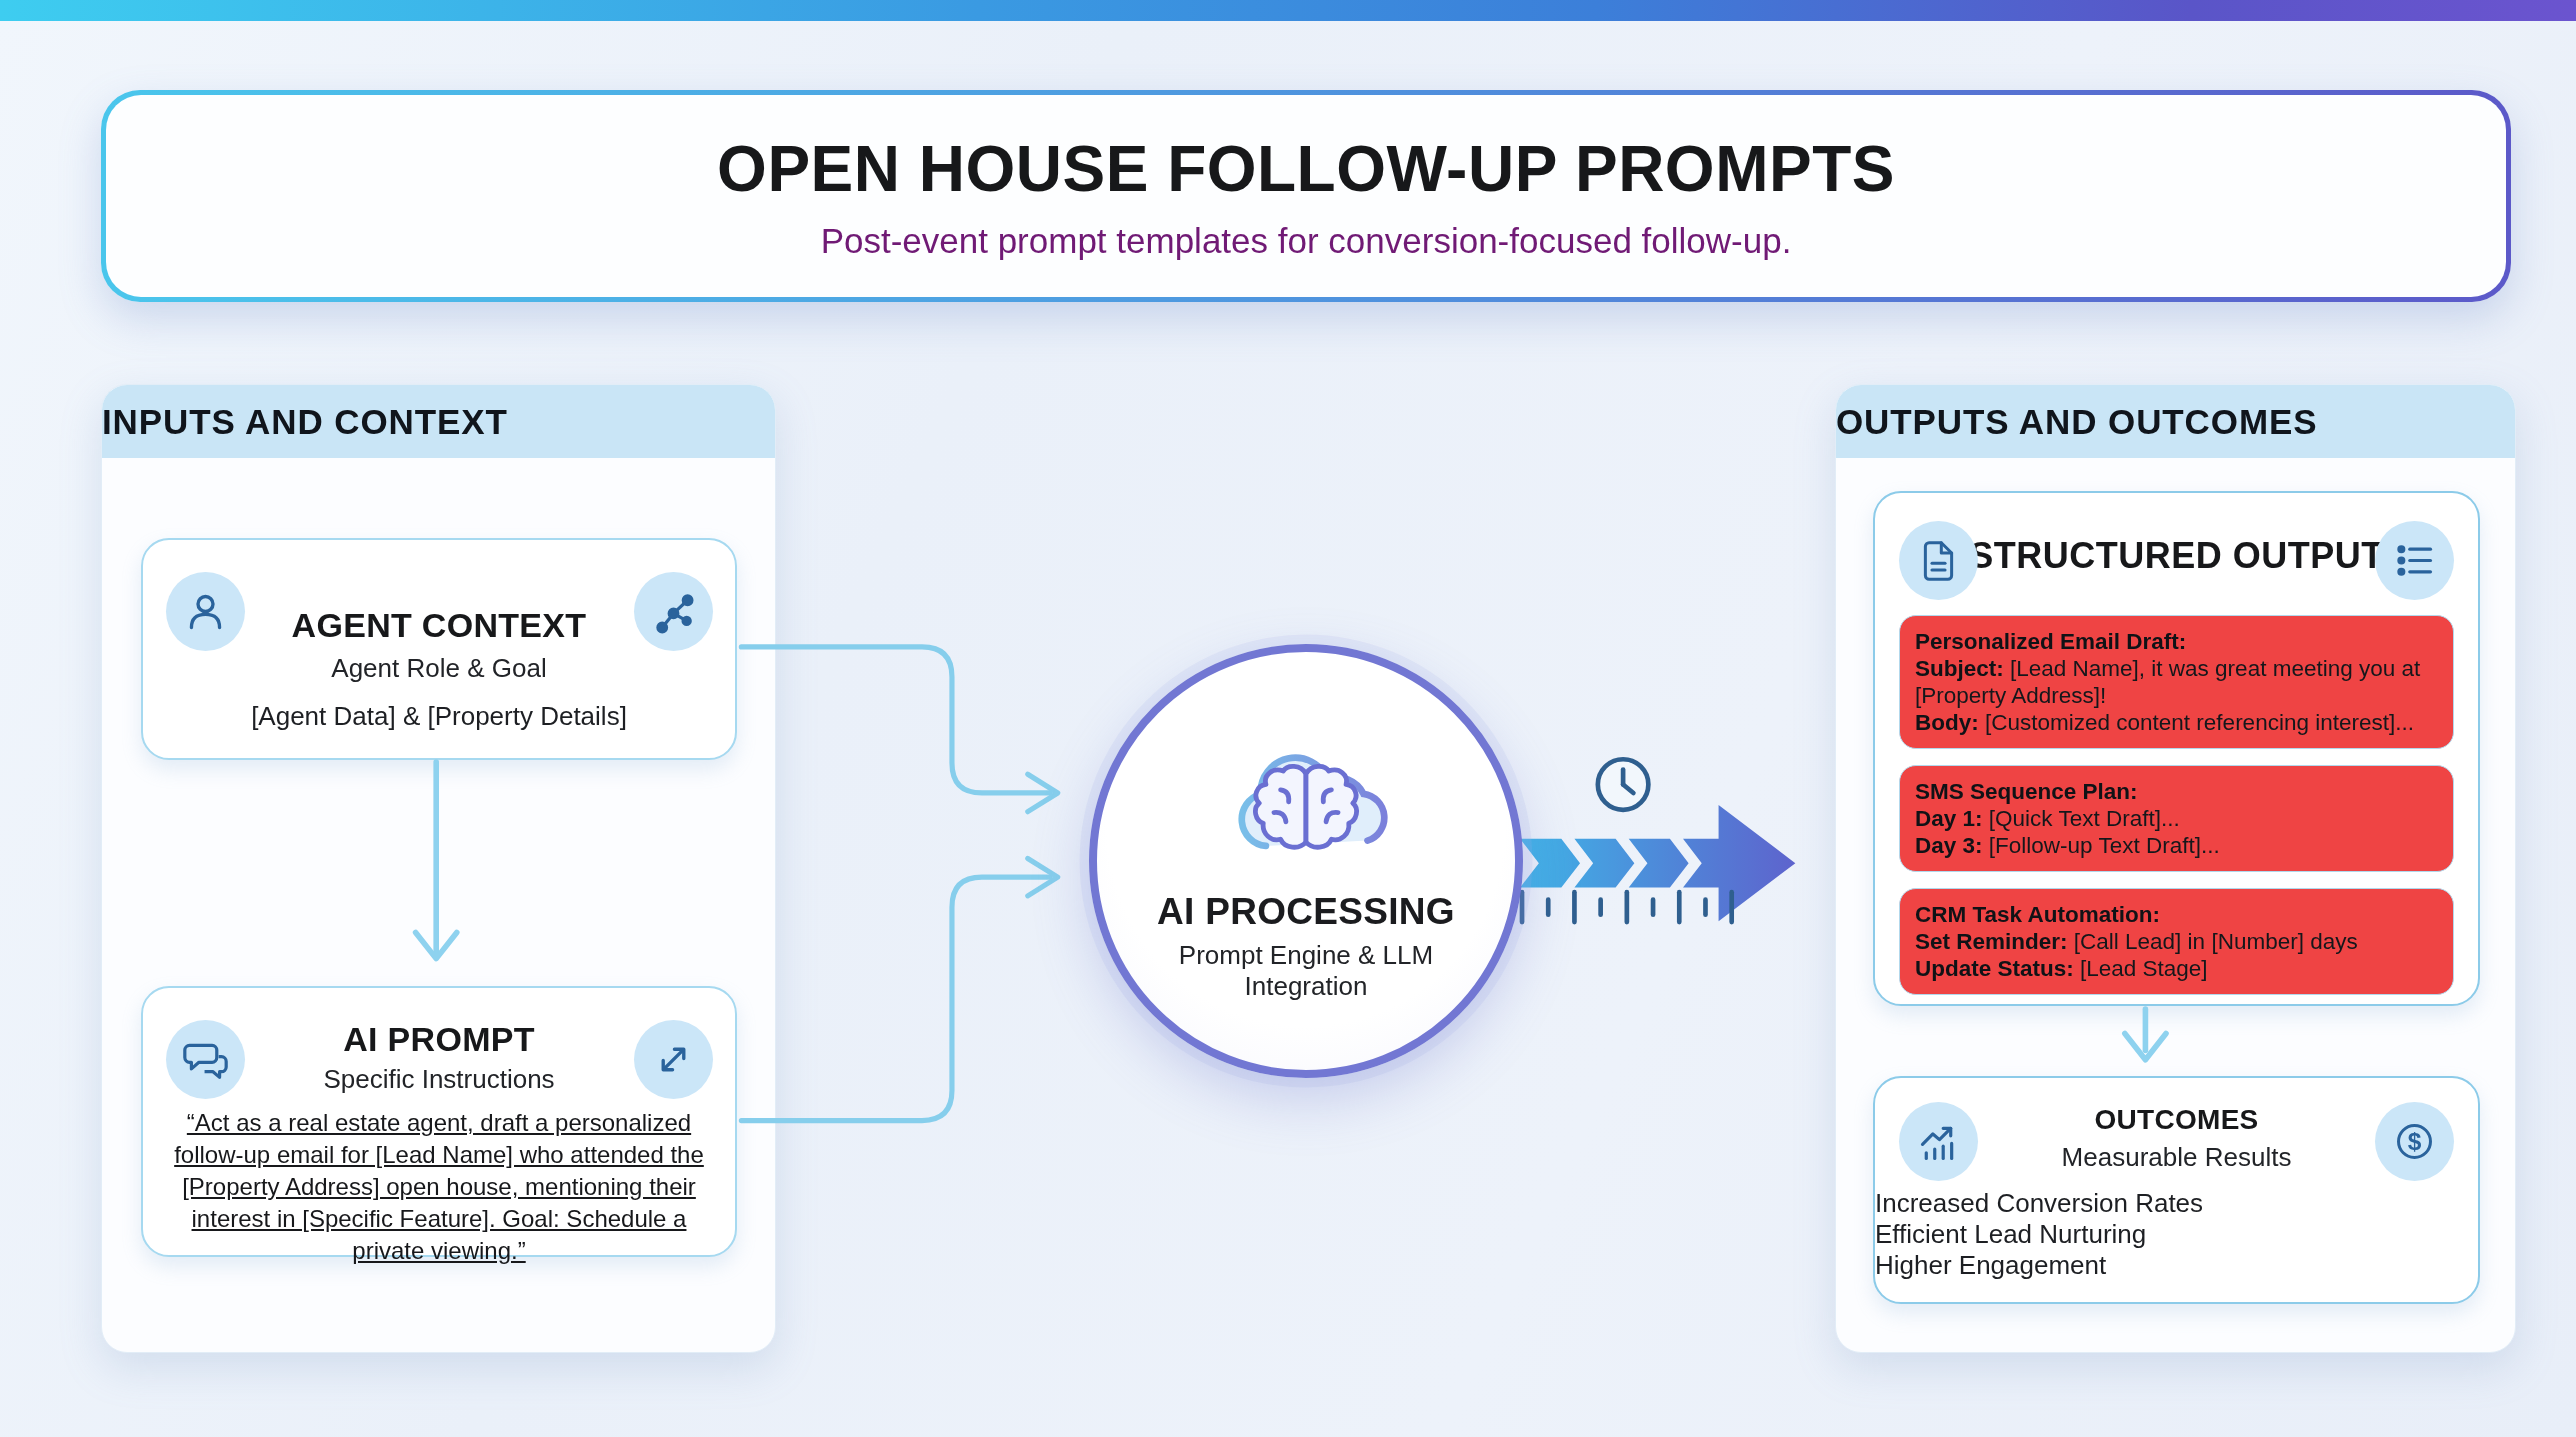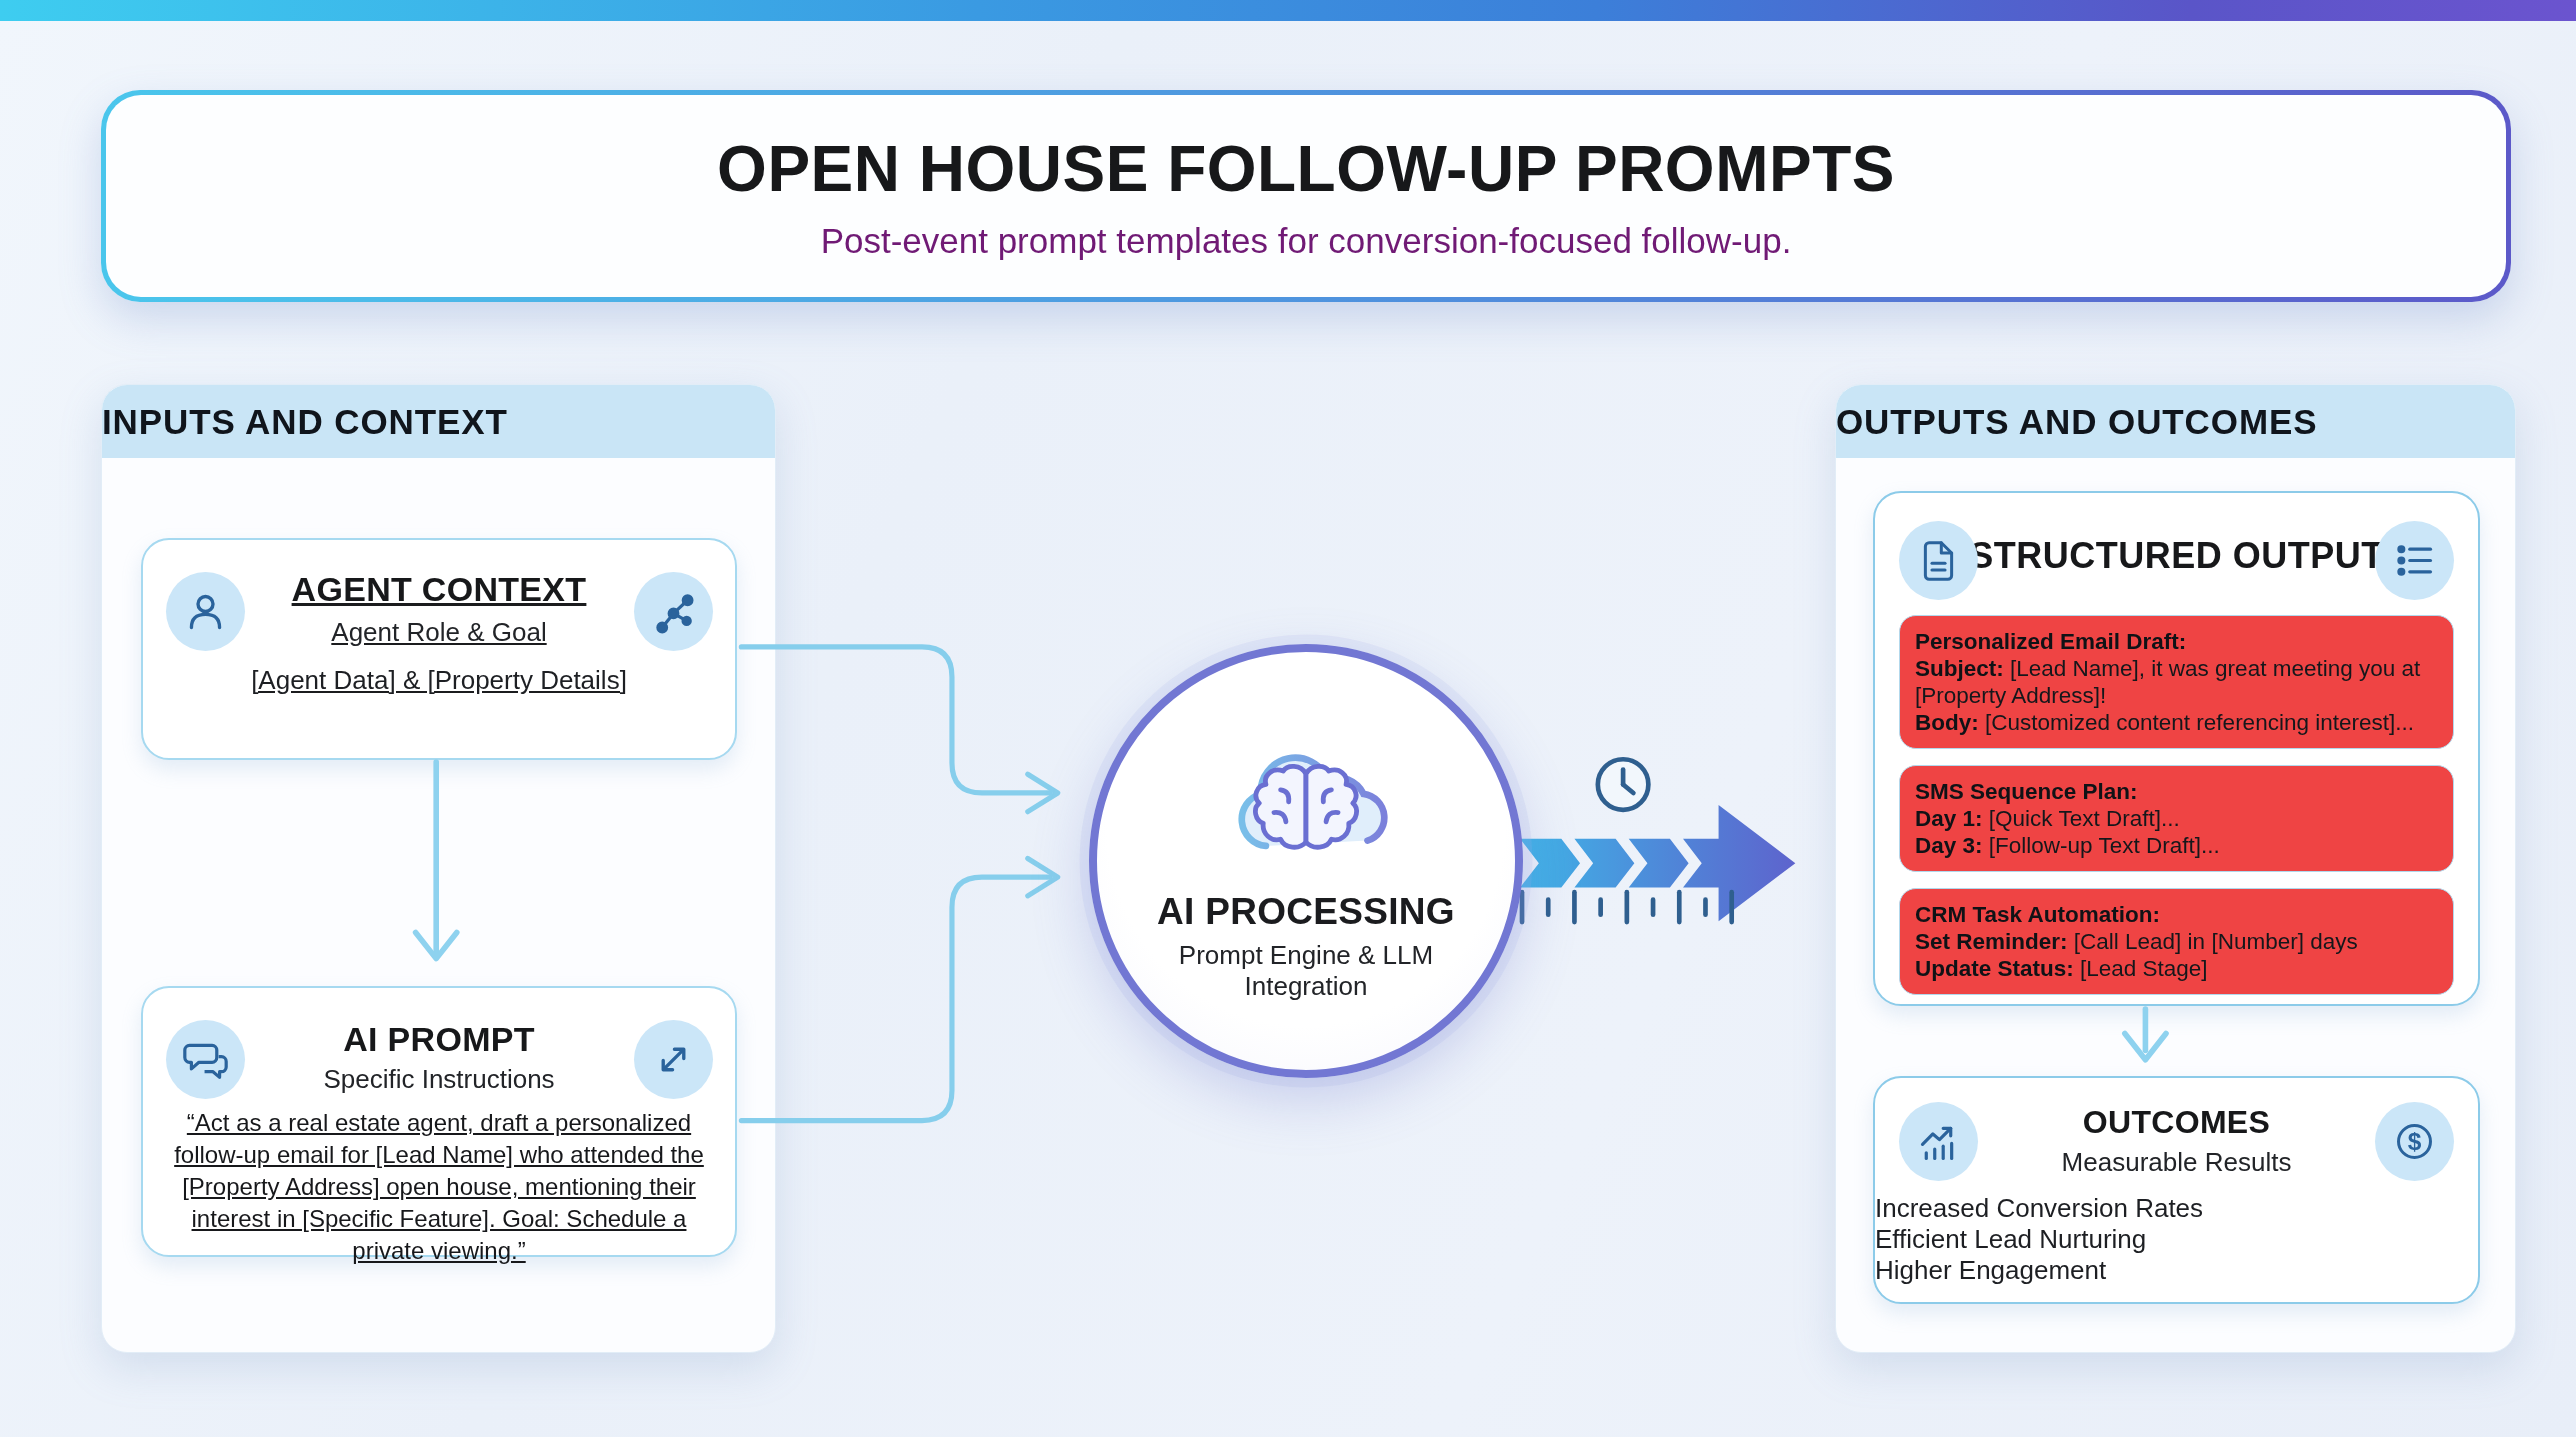--- a/index.html
+++ b/index.html
@@ -31,21 +31,21 @@
   
   .card{position:absolute;background:#ffffff;border-radius:28px;}
   .card.lt{border:2.8px solid #a6d9f0;box-shadow:0 9.4px 20.6px rgba(130,170,210,.20);}
   .card.rt{border:2.8px solid #8ccbe9;box-shadow:0 9.4px 20.6px rgba(130,170,210,.20);}
   .icon-bubble{position:absolute;width:79px;height:79px;border-radius:50%;background:#cbe6f8;
     display:flex;align-items:center;justify-content:center;}
   .card-title{font-size:34px;font-weight:700;color:#17181a;text-align:center;letter-spacing:0.3px;}
   .card-sub{font-size:26px;color:#222428;text-align:center;}
   .card-detail{font-size:26px;color:#1d1f23;text-align:center;}
   
-  #card-agent{left:39px;top:153px;width:596px;height:222px;padding-top:30px;text-decoration:underline;}
+  #card-agent{left:39px;top:153px;width:596px;height:222px;padding-top:66px;}
   #card-agent .card-sub{margin-top:7.5px;}
   #card-agent .card-detail{margin-top:17px;}
   
   #card-prompt{left:39px;top:601px;width:596px;height:271px;padding:32px 24px 0 24px;}
   #card-prompt .card-sub{margin-top:4.7px;}
   .quote{font-size:24px;line-height:32px;color:#17181b;text-align:center;margin-top:12px;text-decoration:underline;}
   
   .ai-circle{position:absolute;left:1089px;top:644px;width:434px;height:434px;border-radius:50%;
     border:8.4px solid #7277d3;background:radial-gradient(circle at 50% 42%,#ffffff 62%,#f4f5fc 100%);
     box-shadow:0 20.6px 56px rgba(108,118,205,.30),0 0 0 9.4px rgba(170,178,235,.16);
@@ -55,21 +55,21 @@
   
   #card-structured{left:37px;top:106px;width:607px;height:515px;padding-top:22.5px;}
   .so-head{position:relative;height:99px;}
   .so-head .card-title{font-size:36px;line-height:79px;letter-spacing:0.5px;}
   .so-head .icon-bubble{top:0;}
   .sub-box{margin:0 24px 16px 24px;background:#ef4444;border:1.9px solid #b2d8ec;border-radius:17px;
     padding:12px 15px;font-size:22.5px;line-height:27px;color:#15171b;}
   .sub-box b{font-weight:700;color:#101216;}
   
   #card-outcomes{left:37px;top:691px;width:607px;height:228px;padding-top:26px;}
-  #card-outcomes .card-title{font-size:32px;}
+  #card-outcomes .card-title{font-size:28px;}
   #card-outcomes .card-sub{margin-top:5.6px;}
   .outcome-items{margin-top:15px;font-size:26px;line-height:31px;color:#1d1f23;text-align:left;}
   
   #overlay{position:absolute;left:0;top:0;z-index:4;pointer-events:none;}
   .panel, .card{z-index:2;}
 </style>
 </head>
 <body>
 
 <div id="canvas">

